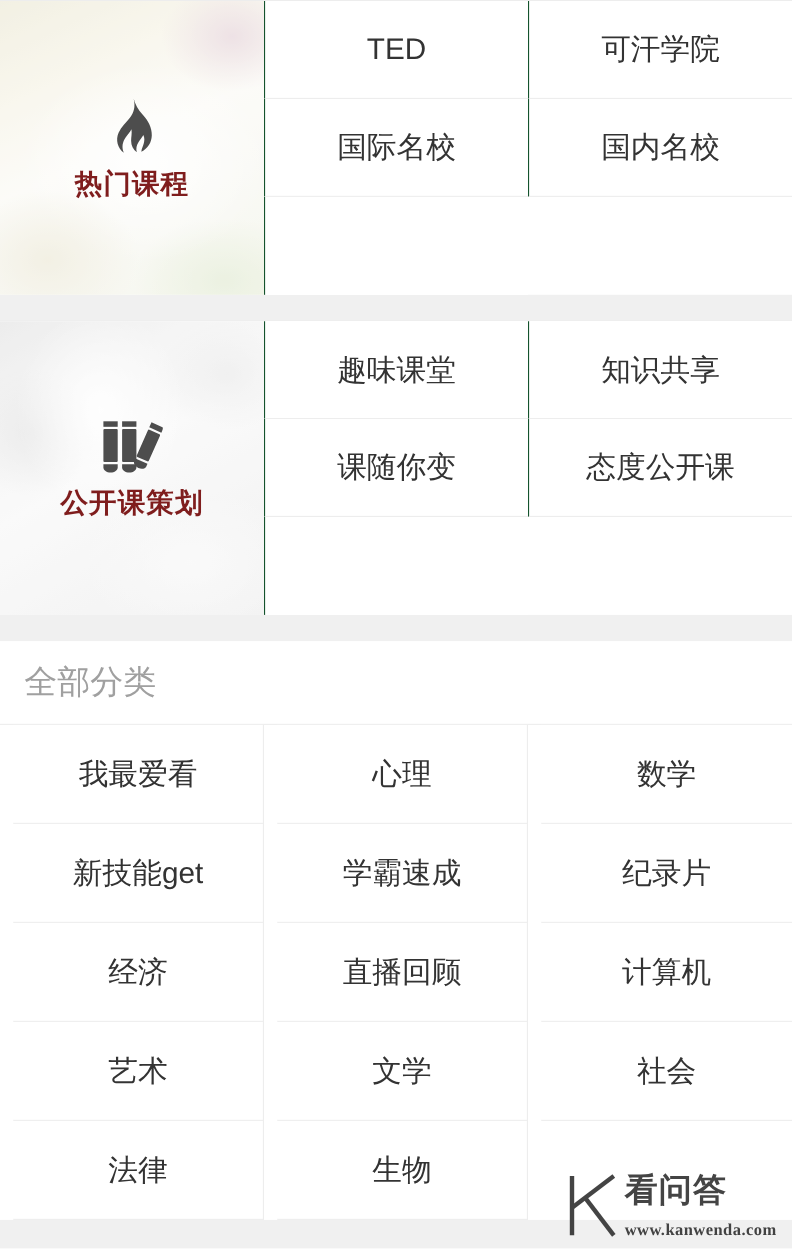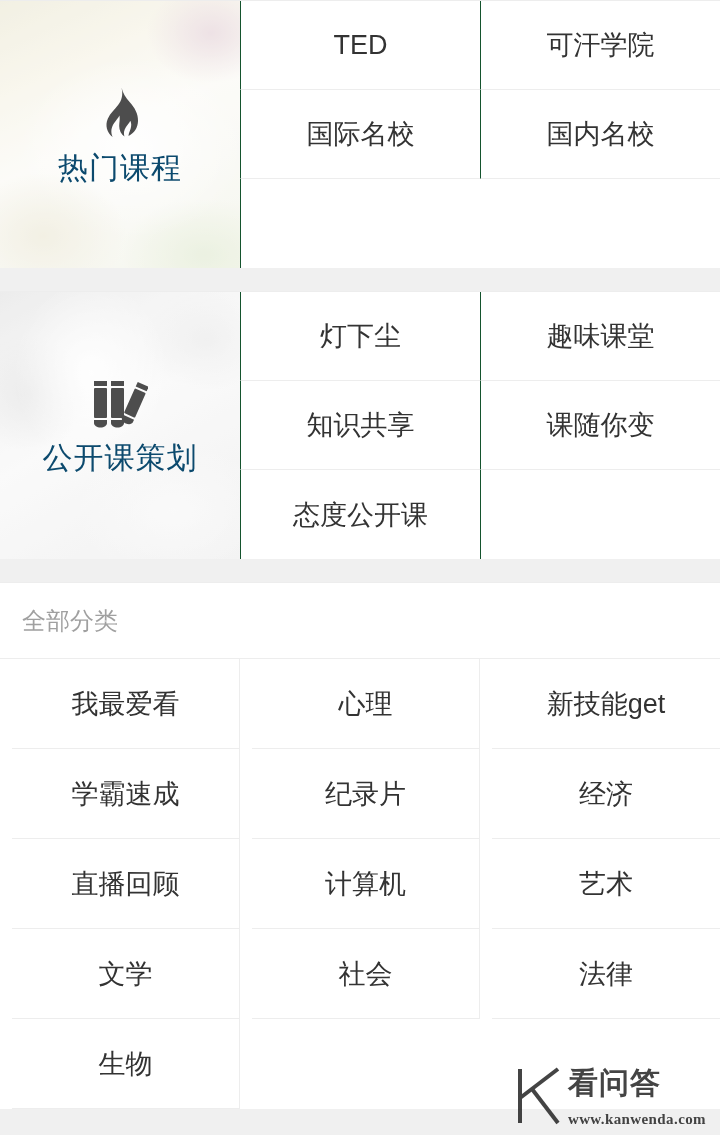--- a/index.html
+++ b/index.html
@@ -75,24 +75,25 @@
     justify-content: center;
   }
 
   .banner-icon {
     display: block;
     margin-bottom: 14px;
     line-height: 0;
   }
 
   .banner-label {
-    font-size: 30px;
-    color: #0c4a6e;
+    font-size: 25px;
+    color: #7f1d1d;
     letter-spacing: 1px;
     line-height: 1;
+    font-weight: bold;
   }
 
   .feature-grid {
     flex: 1 1 auto;
     display: grid;
     grid-template-columns: 1fr 1fr;
   }
 
   .cell {
     display: flex;
@@ -120,21 +121,21 @@
   .all-section {
     background: #ffffff;
     border-top: 1px solid #ededed;
   }
 
   .all-header {
     height: 75px;
     display: flex;
     align-items: center;
     padding-left: 22px;
-    font-size: 24px;
+    font-size: 30px;
     color: #a0a0a0;
     background: #ffffff;
   }
 
   .category-grid {
     display: grid;
     grid-template-columns: 1fr 1fr 1fr;
     border-top: 1px solid #ededed;
   }
 
@@ -238,36 +239,36 @@
                 <rect x="37" y="11" width="12" height="27" rx="1"></rect>
                 <path d="M37 40h12v2.6c0 2.4-2.7 4.2-6 4.2s-6-1.8-6-4.2z"></path>
               </g>
             </g>
           </svg>
         </span>
         <span class="banner-label">公开课策划</span>
       </div>
     </div>
     <div class="feature-grid">
-      <div class="cell">灯下尘</div>
       <div class="cell">趣味课堂</div>
       <div class="cell">知识共享</div>
       <div class="cell">课随你变</div>
       <div class="cell">态度公开课</div>
       <div class="cell blank"></div>
     </div>
   </div>
 
   <div class="section-gap"></div>
 
   <div class="all-section">
     <div class="all-header">全部分类</div>
     <div class="category-grid">
       <div class="cat-cell">我最爱看</div>
       <div class="cat-cell">心理</div>
+      <div class="cat-cell">数学</div>
       <div class="cat-cell">新技能get</div>
       <div class="cat-cell">学霸速成</div>
       <div class="cat-cell">纪录片</div>
       <div class="cat-cell">经济</div>
       <div class="cat-cell">直播回顾</div>
       <div class="cat-cell">计算机</div>
       <div class="cat-cell">艺术</div>
       <div class="cat-cell">文学</div>
       <div class="cat-cell">社会</div>
       <div class="cat-cell">法律</div>

